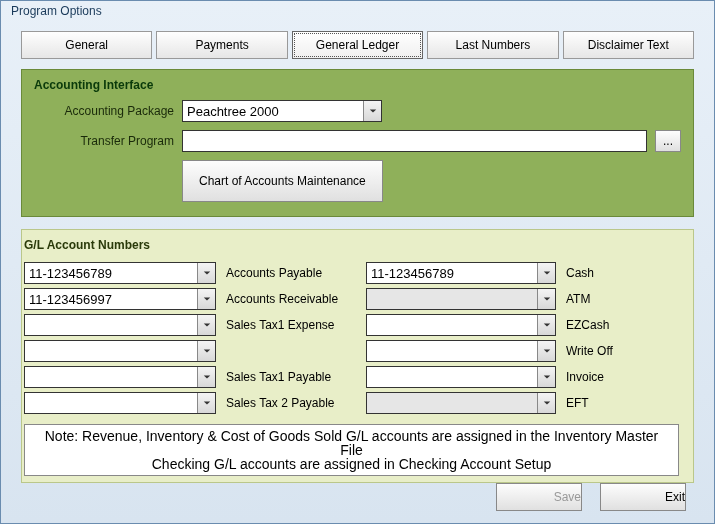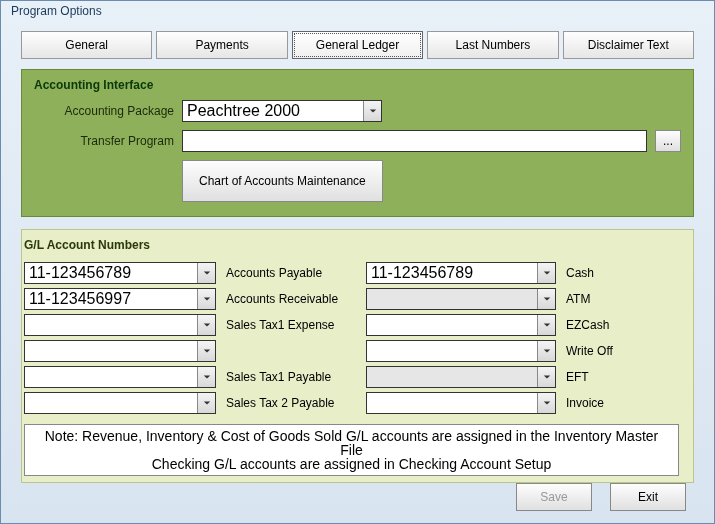--- a/index.html
+++ b/index.html
@@ -7,39 +7,39 @@
 .window { width: 715px; height: 524px; background: linear-gradient(to bottom, #e8f0f8 0%, #d8e4f0 100%); border: 1px solid #6a8caf; position: relative; }
 .titlebar { height: 22px; background: transparent; color: #1a3a5a; font-size: 12px; padding: 3px 10px; font-weight: normal; }
 .content { padding: 8px 20px 14px 20px; }
 .tabs { display: flex; gap: 4px; margin-bottom: 10px; }
 .tab { flex: 1; text-align: center; padding: 6px 17px; background: linear-gradient(to bottom,#fefefe,#e6e6e6); border: 1px solid #999; cursor: pointer; font-size: 12px; }
 .tab.active { background: linear-gradient(to bottom,#ffffff,#f0f0f0); border: 1px solid #666; outline: 1px dotted #555; outline-offset: -3px; }
 .panel1 { background: #8fb05a; border: 1px solid #6a8a3a; padding: 8px 12px 14px 12px; margin-bottom: 12px; }
 .panel1 .legend { color: #0a3a0a; font-weight: bold; margin-bottom: 8px; }
 .row { display: flex; align-items: center; gap: 8px; margin-bottom: 8px; }
 .row .lbl { width: 140px; text-align: right; color: #1a2a0a; }
-.select { background: #fff; border: 1px solid #333; height: 22px; font-size: 16px; display:flex; align-items:center; padding:0 4px; position:relative; }
+.select { background: #fff; border: 1px solid #333; height: 22px; font-size: 13px; display:flex; align-items:center; padding:0 4px; position:relative; }
 .select .arrow { position:absolute; right:0; top:0; bottom:0; width:18px; background: linear-gradient(to bottom,#f4f4f4,#d8d8d8); border-left:1px solid #888; display:flex; align-items:center; justify-content:center; }
 .select .arrow svg { width:8px; height:8px; }
 .select.disabled { background:#e6e6e6; }
 .winbtn { background: linear-gradient(to bottom,#fdfdfd,#e0e0e0); border:1px solid #888; padding:5px 14px; font-size:12px; cursor:pointer; }
 .winbtn.square { padding: 0; width:26px; height:22px; display:flex;align-items:center;justify-content:center;}
 .winbtn:disabled { color:#999; }
 .panel2 { background: #e8eec8; border:1px solid #bac78a; padding:8px 14px 6px 2px; }
 .panel2 .legend { font-weight:bold; color:#2a3a0a; margin-bottom:10px; }
 .cols { display:flex; gap:12px; }
 .colL { width:330px; }
 .colR { flex:1; }
 .glrow { display:flex; align-items:center; gap:10px; margin-bottom:4px; }
 .glrow .box { width:192px; }
 .glrow .txt { flex:1; font-size:12px; }
 .colR .glrow .box { width:190px; }
 .note { background:#fff; border:1px solid #888; padding:4px 8px; margin-top:6px; text-align:center; font-size:14px; line-height:14px; }
 .footer { position:absolute; bottom:12px; right:28px; display:flex; gap:18px; }
-.footer .winbtn { width:76px; text-align:center; padding:6px 0;}
+.footer .winbtn { width:86px; text-align:right; padding:6px 0;}
 </style>
 </head>
 <body>
 
 <div class="window">
   <div class="titlebar">Program Options</div>
   <div class="content">
 
     <div class="tabs">
       <div class="tab">General</div>
@@ -184,40 +184,40 @@
                 <span></span>
                 <span class="arrow">
                   <svg viewBox="0 0 10 10">
                     <path d="M1 3 L5 7 L9 3 Z" fill="#333"></path>
                   </svg>
                 </span>
               </div>
               <div class="txt">Write Off</div>
             </div>
             <div class="glrow">
+              <div class="select box">
+                <span></span>
+                <span class="arrow">
+                  <svg viewBox="0 0 10 10">
+                    <path d="M1 3 L5 7 L9 3 Z" fill="#333"></path>
+                  </svg>
+                </span>
+              </div>
+              <div class="txt">Invoice</div>
+            </div>
+            <div class="glrow">
               <div class="select box disabled">
                 <span></span>
                 <span class="arrow">
                   <svg viewBox="0 0 10 10">
                     <path d="M1 3 L5 7 L9 3 Z" fill="#333"></path>
                   </svg>
                 </span>
               </div>
               <div class="txt">EFT</div>
-            </div>
-            <div class="glrow">
-              <div class="select box">
-                <span></span>
-                <span class="arrow">
-                  <svg viewBox="0 0 10 10">
-                    <path d="M1 3 L5 7 L9 3 Z" fill="#333"></path>
-                  </svg>
-                </span>
-              </div>
-              <div class="txt">Invoice</div>
             </div>
           </div>
       </div>
       <div class="note">
         <div>Note: Revenue, Inventory &amp; Cost of Goods Sold G/L accounts are assigned in the Inventory Master File</div>
         <div>Checking G/L accounts are assigned in Checking Account Setup</div>
       </div>
     </div>
 
   </div>

